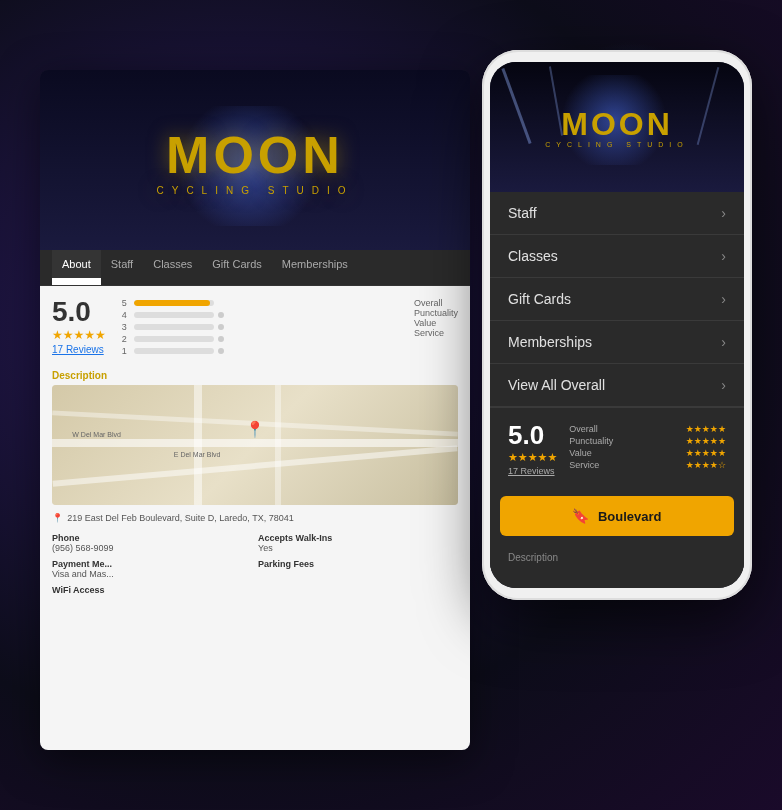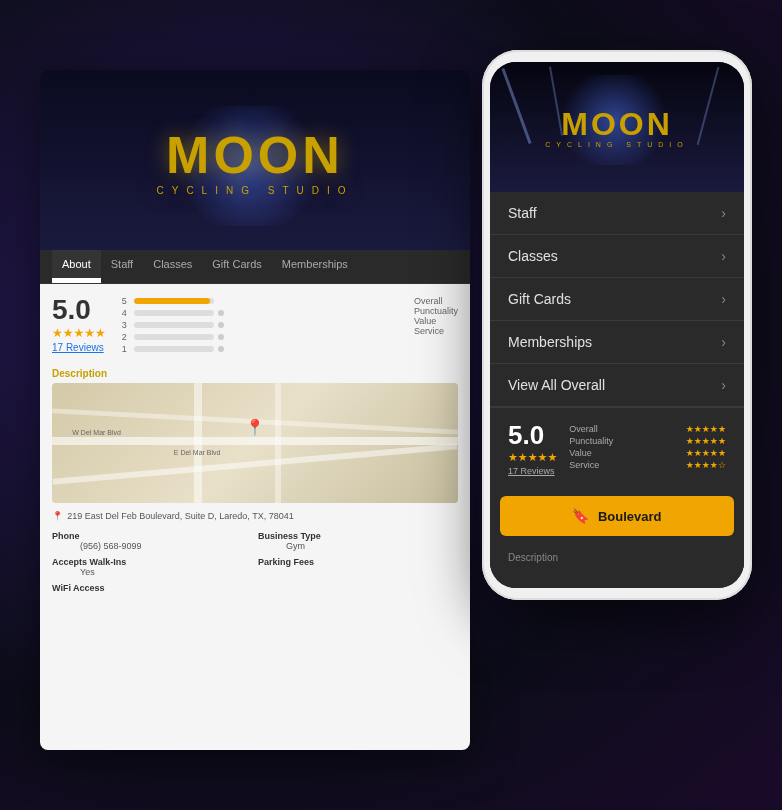--- a/index.html
+++ b/index.html
@@ -95,21 +95,21 @@
     }
     .desktop-nav-item {
       padding: 8px 10px;
       font-size: 11px;
       color: #aaa;
       cursor: pointer;
       border-bottom: 2px solid transparent;
     }
     .desktop-nav-item.active {
       color: #fff;
-      border-bottom: 5px solid #ffffff;
+      border-bottom: 7px solid #ffffff;
       background: rgba(255,255,255,0.05);
     }
 
     .desktop-content {
       padding: 12px;
       background: #f5f5f5;
       height: calc(100% - 210px);
       overflow: hidden;
     }
 
@@ -214,21 +214,20 @@
     }
     .info-item { }
     .info-label {
       font-size: 9px;
       font-weight: bold;
       color: #333;
     }
     .info-value {
       font-size: 9px;
       color: #555;
-      margin-left: 28px;
     }
 
     
     .phone-device {
       position: absolute;
       right: 30px;
       top: 50px;
       width: 270px;
       height: 550px;
       background: #f0f0f0;
@@ -472,26 +471,26 @@
       <span>📍</span>
       <span>219 East Del Feb Boulevard, Suite D, Laredo, TX, 78041</span>
     </div>
 
     <div class="info-grid">
       <div class="info-item">
         <div class="info-label">Phone</div>
         <div class="info-value">(956) 568-9099</div>
       </div>
       <div class="info-item">
-        <div class="info-label">Business Type</div>
-        <div class="info-value">Gym</div>
-      </div>
-      <div class="info-item">
         <div class="info-label">Accepts Walk-Ins</div>
         <div class="info-value">Yes</div>
+      </div>
+      <div class="info-item">
+        <div class="info-label">Payment Me...</div>
+        <div class="info-value">Visa and Mas...</div>
       </div>
       <div class="info-item">
         <div class="info-label">Parking Fees</div>
         <div class="info-value"></div>
       </div>
       <div class="info-item">
         <div class="info-label">WiFi Access</div>
         <div class="info-value"></div>
       </div>
     </div>

